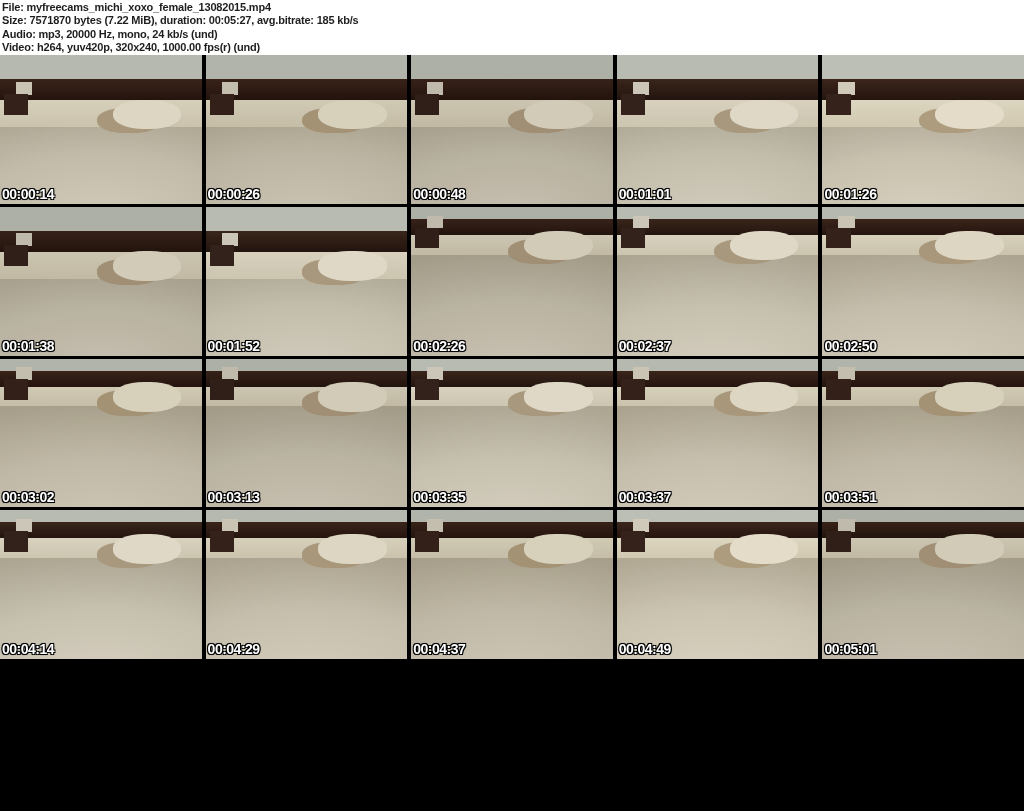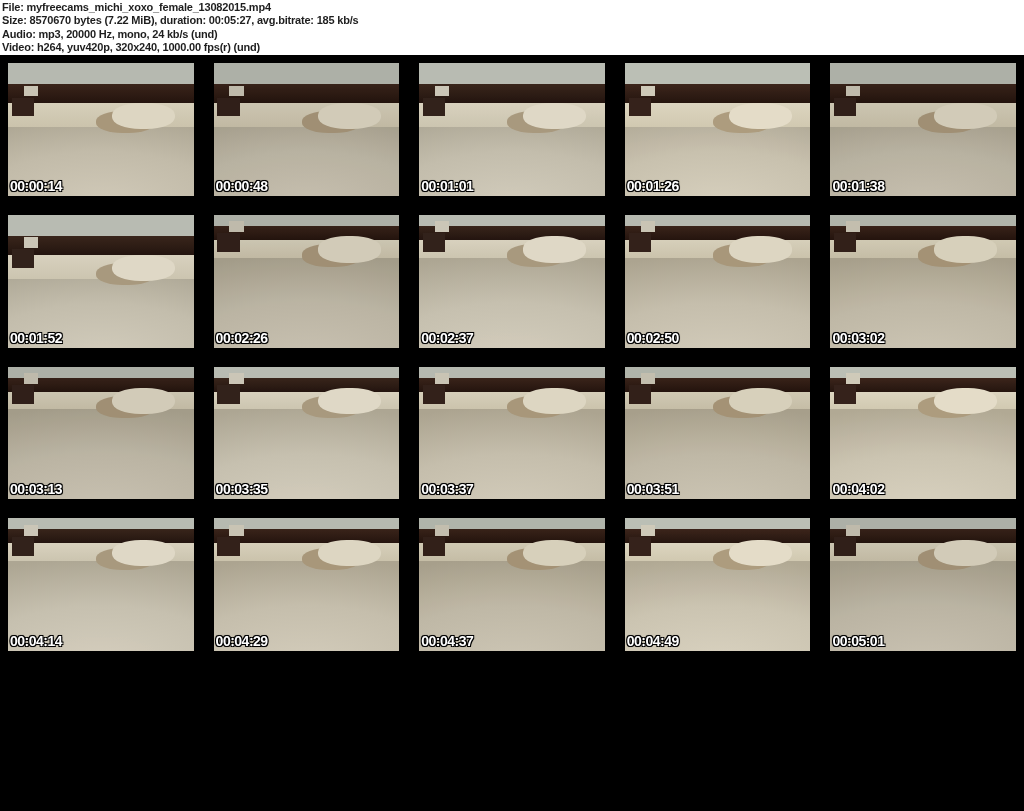--- a/index.html
+++ b/index.html
@@ -32,21 +32,21 @@
     width:1024px;height:756px;
     display:grid;
     grid-template-columns:repeat(5,1fr);
     grid-template-rows:repeat(5,1fr);
     column-gap:4px;
     row-gap:3px;
     background:#000;
   }
   .thumb{
     position:relative;
-    margin:8px;
+    margin:0;
     overflow:hidden;
     background:#b2ab9b;
   }
   .scene{position:absolute;inset:0;}
 
   
   .far .scene{
     background:
       linear-gradient(180deg,
         #b6b9b0 0%,  #b6b9b0 16%,
@@ -101,31 +101,35 @@
       -1px -1px 0 #000, 1px -1px 0 #000,
       -1px  1px 0 #000, 1px  1px 0 #000,
        0 0 2px #000;
   }
 </style>
 </head>
 <body>
 
 <header class="info-header">
   <div class="info-line">File: myfreecams_michi_xoxo_female_13082015.mp4</div>
-  <div class="info-line">Size: 8570670 bytes (7.22 MiB), duration: 00:05:27, avg.bitrate: 185 kb/s</div>
+  <div class="info-line">Size: 7571870 bytes (7.22 MiB), duration: 00:05:27, avg.bitrate: 185 kb/s</div>
   <div class="info-line">Audio: mp3, 20000 Hz, mono, 24 kb/s (und)</div>
   <div class="info-line">Video: h264, yuv420p, 320x240, 1000.00 fps(r) (und)</div>
 </header>
 
 <div class="grid">
 
   <figure class="thumb far t0">
     <div class="scene"></div>
     <figcaption class="ts">00:00:14</figcaption>
   </figure>
+  <figure class="thumb far t1">
+    <div class="scene"></div>
+    <figcaption class="ts">00:00:26</figcaption>
+  </figure>
   <figure class="thumb far t3">
     <div class="scene"></div>
     <figcaption class="ts">00:00:48</figcaption>
   </figure>
   <figure class="thumb far t4">
     <div class="scene"></div>
     <figcaption class="ts">00:01:01</figcaption>
   </figure>
 
   <figure class="thumb far t2">
@@ -167,39 +171,35 @@
     <figcaption class="ts">00:03:35</figcaption>
   </figure>
   <figure class="thumb near t0">
     <div class="scene"></div>
     <figcaption class="ts">00:03:37</figcaption>
   </figure>
   <figure class="thumb near t1">
     <div class="scene"></div>
     <figcaption class="ts">00:03:51</figcaption>
   </figure>
+
+  <figure class="thumb near t4">
+    <div class="scene"></div>
+    <figcaption class="ts">00:04:14</figcaption>
+  </figure>
+  <figure class="thumb near t0">
+    <div class="scene"></div>
+    <figcaption class="ts">00:04:29</figcaption>
+  </figure>
+  <figure class="thumb near t1">
+    <div class="scene"></div>
+    <figcaption class="ts">00:04:37</figcaption>
+  </figure>
   <figure class="thumb near t2">
     <div class="scene"></div>
-    <figcaption class="ts">00:04:02</figcaption>
-  </figure>
-
-  <figure class="thumb near t4">
-    <div class="scene"></div>
-    <figcaption class="ts">00:04:14</figcaption>
-  </figure>
-  <figure class="thumb near t0">
-    <div class="scene"></div>
-    <figcaption class="ts">00:04:29</figcaption>
-  </figure>
-  <figure class="thumb near t1">
-    <div class="scene"></div>
-    <figcaption class="ts">00:04:37</figcaption>
-  </figure>
-  <figure class="thumb near t2">
-    <div class="scene"></div>
     <figcaption class="ts">00:04:49</figcaption>
   </figure>
   <figure class="thumb near t3">
     <div class="scene"></div>
     <figcaption class="ts">00:05:01</figcaption>
   </figure>
 
 </div>
 
 </body></html>

